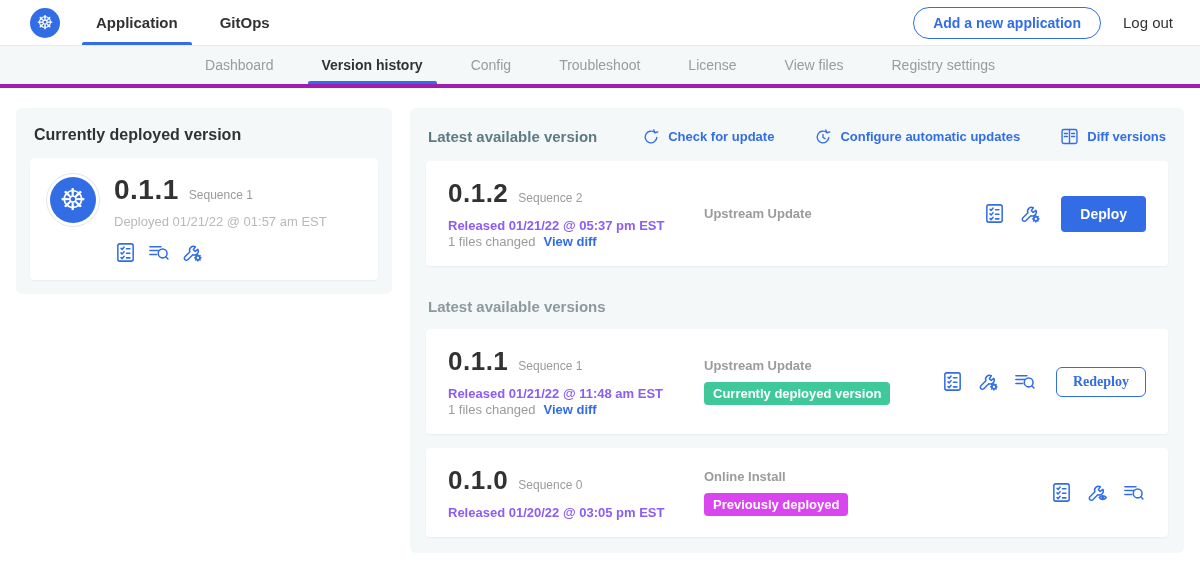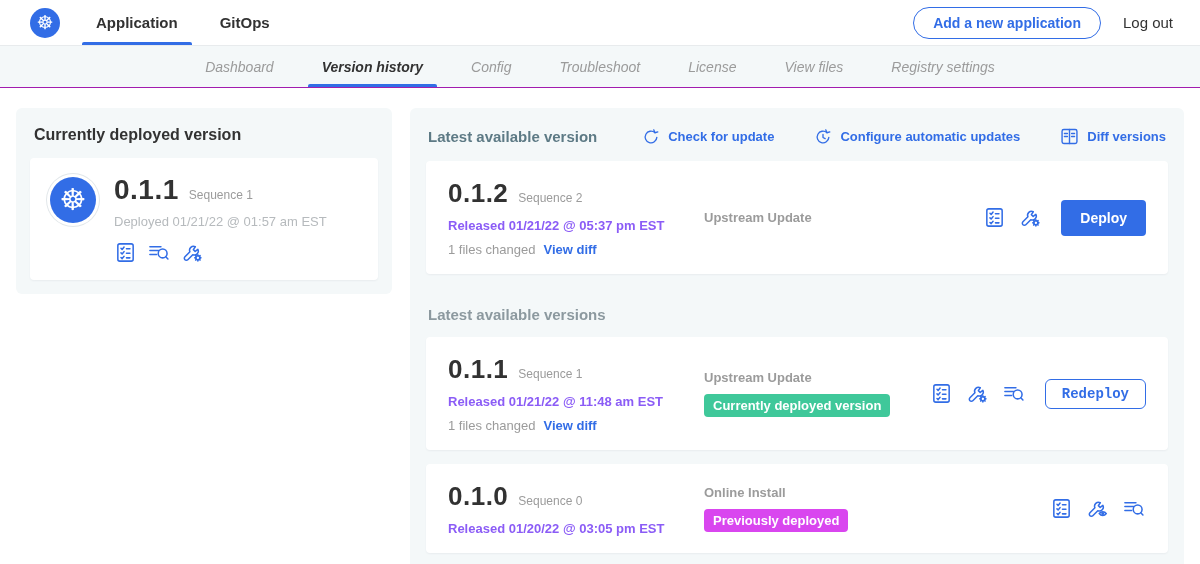--- a/index.html
+++ b/index.html
@@ -49,22 +49,22 @@
     background: #fff; border: 1.5px solid #326de6; color: #326de6;
     font-family: inherit; font-size: 14px; font-weight: 700;
     padding: 7px 19px; border-radius: 18px; cursor: pointer;
   }
   .logout { font-size: 15px; color: #323232; cursor: pointer; }
 
   
   .subnav {
     height: 42px;
     background: #f4f8f9;
-    border-bottom: 1px solid #a21caf;
-    display: flex; align-items: stretch; justify-content: center; font-style: italic;
+    border-bottom: 4px solid #a21caf;
+    display: flex; align-items: stretch; justify-content: center;
   }
   .subnav-tab {
     position: relative;
     display: flex; align-items: center;
     padding: 0 24px;
     font-size: 14px; color: #9b9b9b; font-weight: 500;
     cursor: pointer;
   }
   .subnav-tab.active { color: #323232; font-weight: 700; }
   .subnav-tab.active::after {
@@ -111,36 +111,36 @@
 
   .version-card {
     background: #fff; border-radius: 4px;
     box-shadow: 0 1px 2px rgba(50,50,93,.06);
     padding: 17px 22px;
     display: flex; align-items: center;
   }
   .card-info { width: 256px; flex-shrink: 0; }
   .card-info .version-number { font-size: 26px; }
   .released { margin-top: 9px; font-size: 13px; font-weight: 600; color: #8b5cf6; }
-  .files-row { margin-top: 9px; font-size: 13px; color: #9b9b9b; display: flex; align-items: center; gap: 8px; }
+  .files-row { margin-top: 1px; font-size: 13px; color: #9b9b9b; display: flex; align-items: center; gap: 8px; }
   .view-diff { color: #326de6; font-weight: 700; cursor: pointer; }
   .card-middle { flex: 1; display: flex; flex-direction: column; align-items: flex-start; gap: 9px; }
   .source-label { font-size: 13px; font-weight: 700; color: #9b9b9b; }
   .badge { font-size: 13px; font-weight: 700; color: #fff; padding: 4px 9px; border-radius: 4px; }
   .badge.green { background: #3fc89a; }
   .badge.gray { background: #d946ef; }
   .card-actions { display: flex; align-items: center; gap: 13px; }
   .btn-primary {
     background: #326de6; color: #fff; border: none;
     font-family: inherit; font-size: 14px; font-weight: 700;
     padding: 10px 19px; border-radius: 4px; cursor: pointer; margin-left: 6px;
   }
   .btn-outline {
     background: #fff; color: #326de6; border: 1.5px solid #326de6;
-    font-family: Liberation Mono, monospace; font-size: 14px; font-weight: 700;
+    font-family: Liberation Serif, serif; font-size: 14px; font-weight: 700;
     padding: 6px 16px; border-radius: 6px; cursor: pointer; margin-left: 6px;
   }
   .other-versions-title { margin: 32px 2px 14px 2px; font-size: 15px; font-weight: 600; color: #8c999f; }
   .stack-gap { margin-top: 14px; }
 </style>
 </head>
 <body>
 
 <header class="topnav">
   <div class="logo-sm">☸</div>

